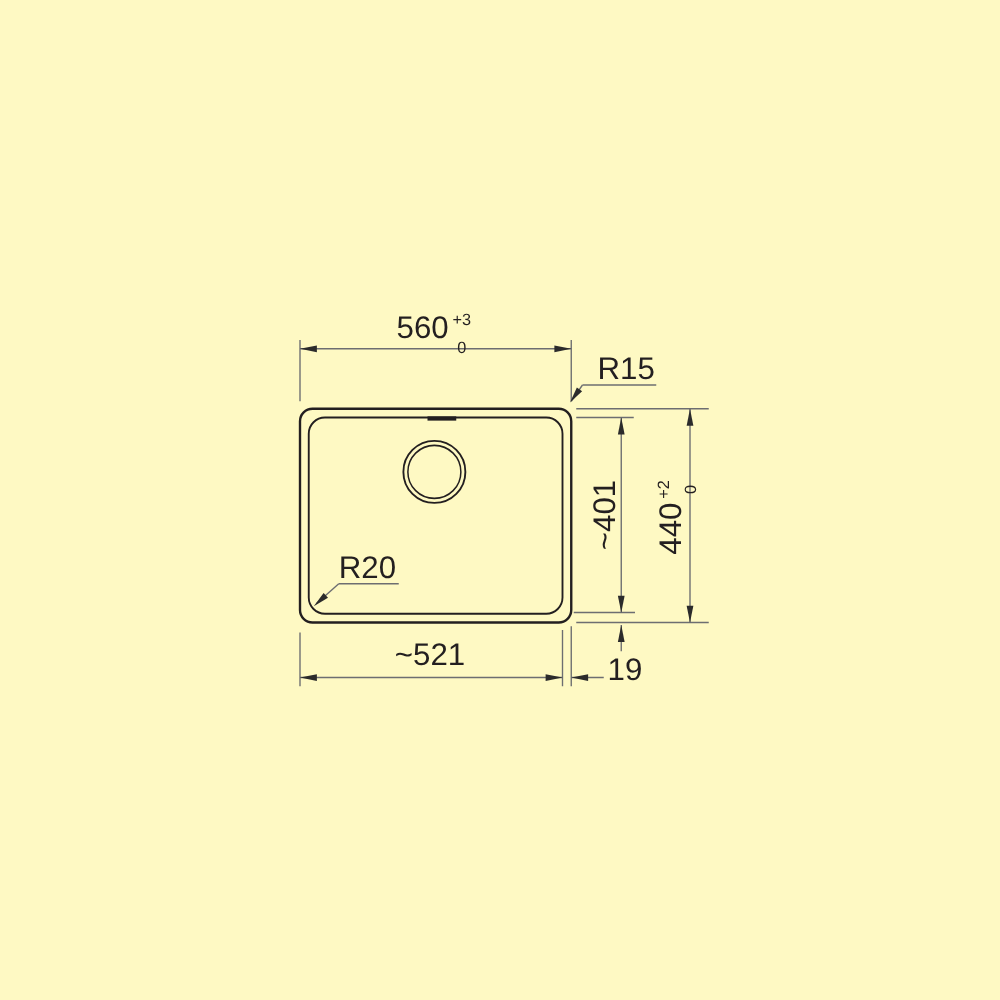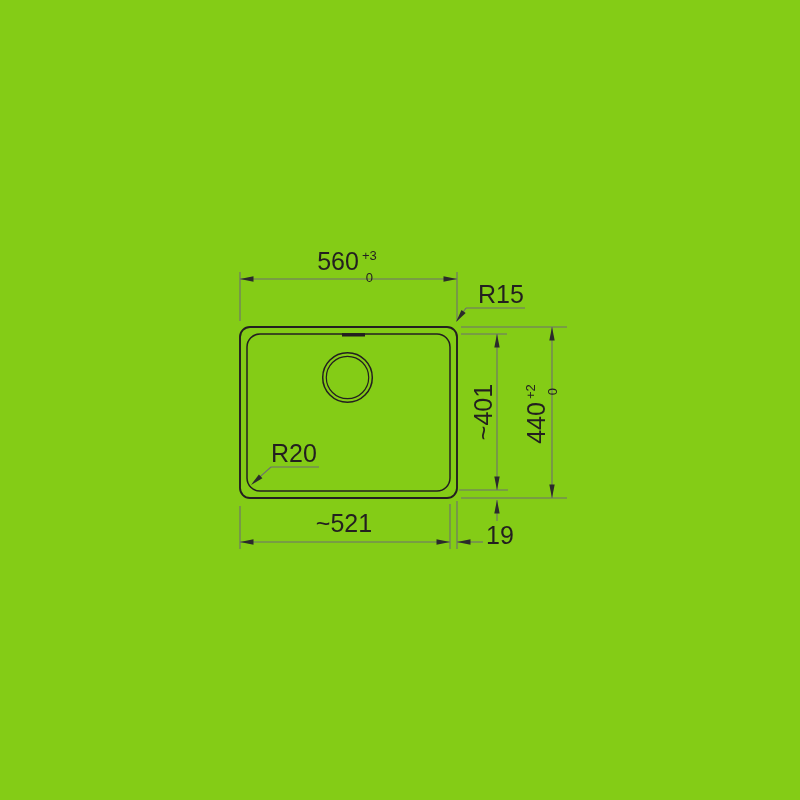--- a/index.html
+++ b/index.html
@@ -4,21 +4,21 @@
 <style>
   html, body {
     margin: 0;
     padding: 0;
     background: #ffffff;
   }
   .canvas {
     position: relative;
     width: 800px;
     height: 800px;
-    background: #84cc16;
+    background: #fef9c3;
     overflow: hidden;
   }
   svg {
     display: block;
   }
   text {
     font-family: "Liberation Sans", "DejaVu Sans", sans-serif;
     fill: #231f20;
   }
   .dim-text { font-size: 25px; }

